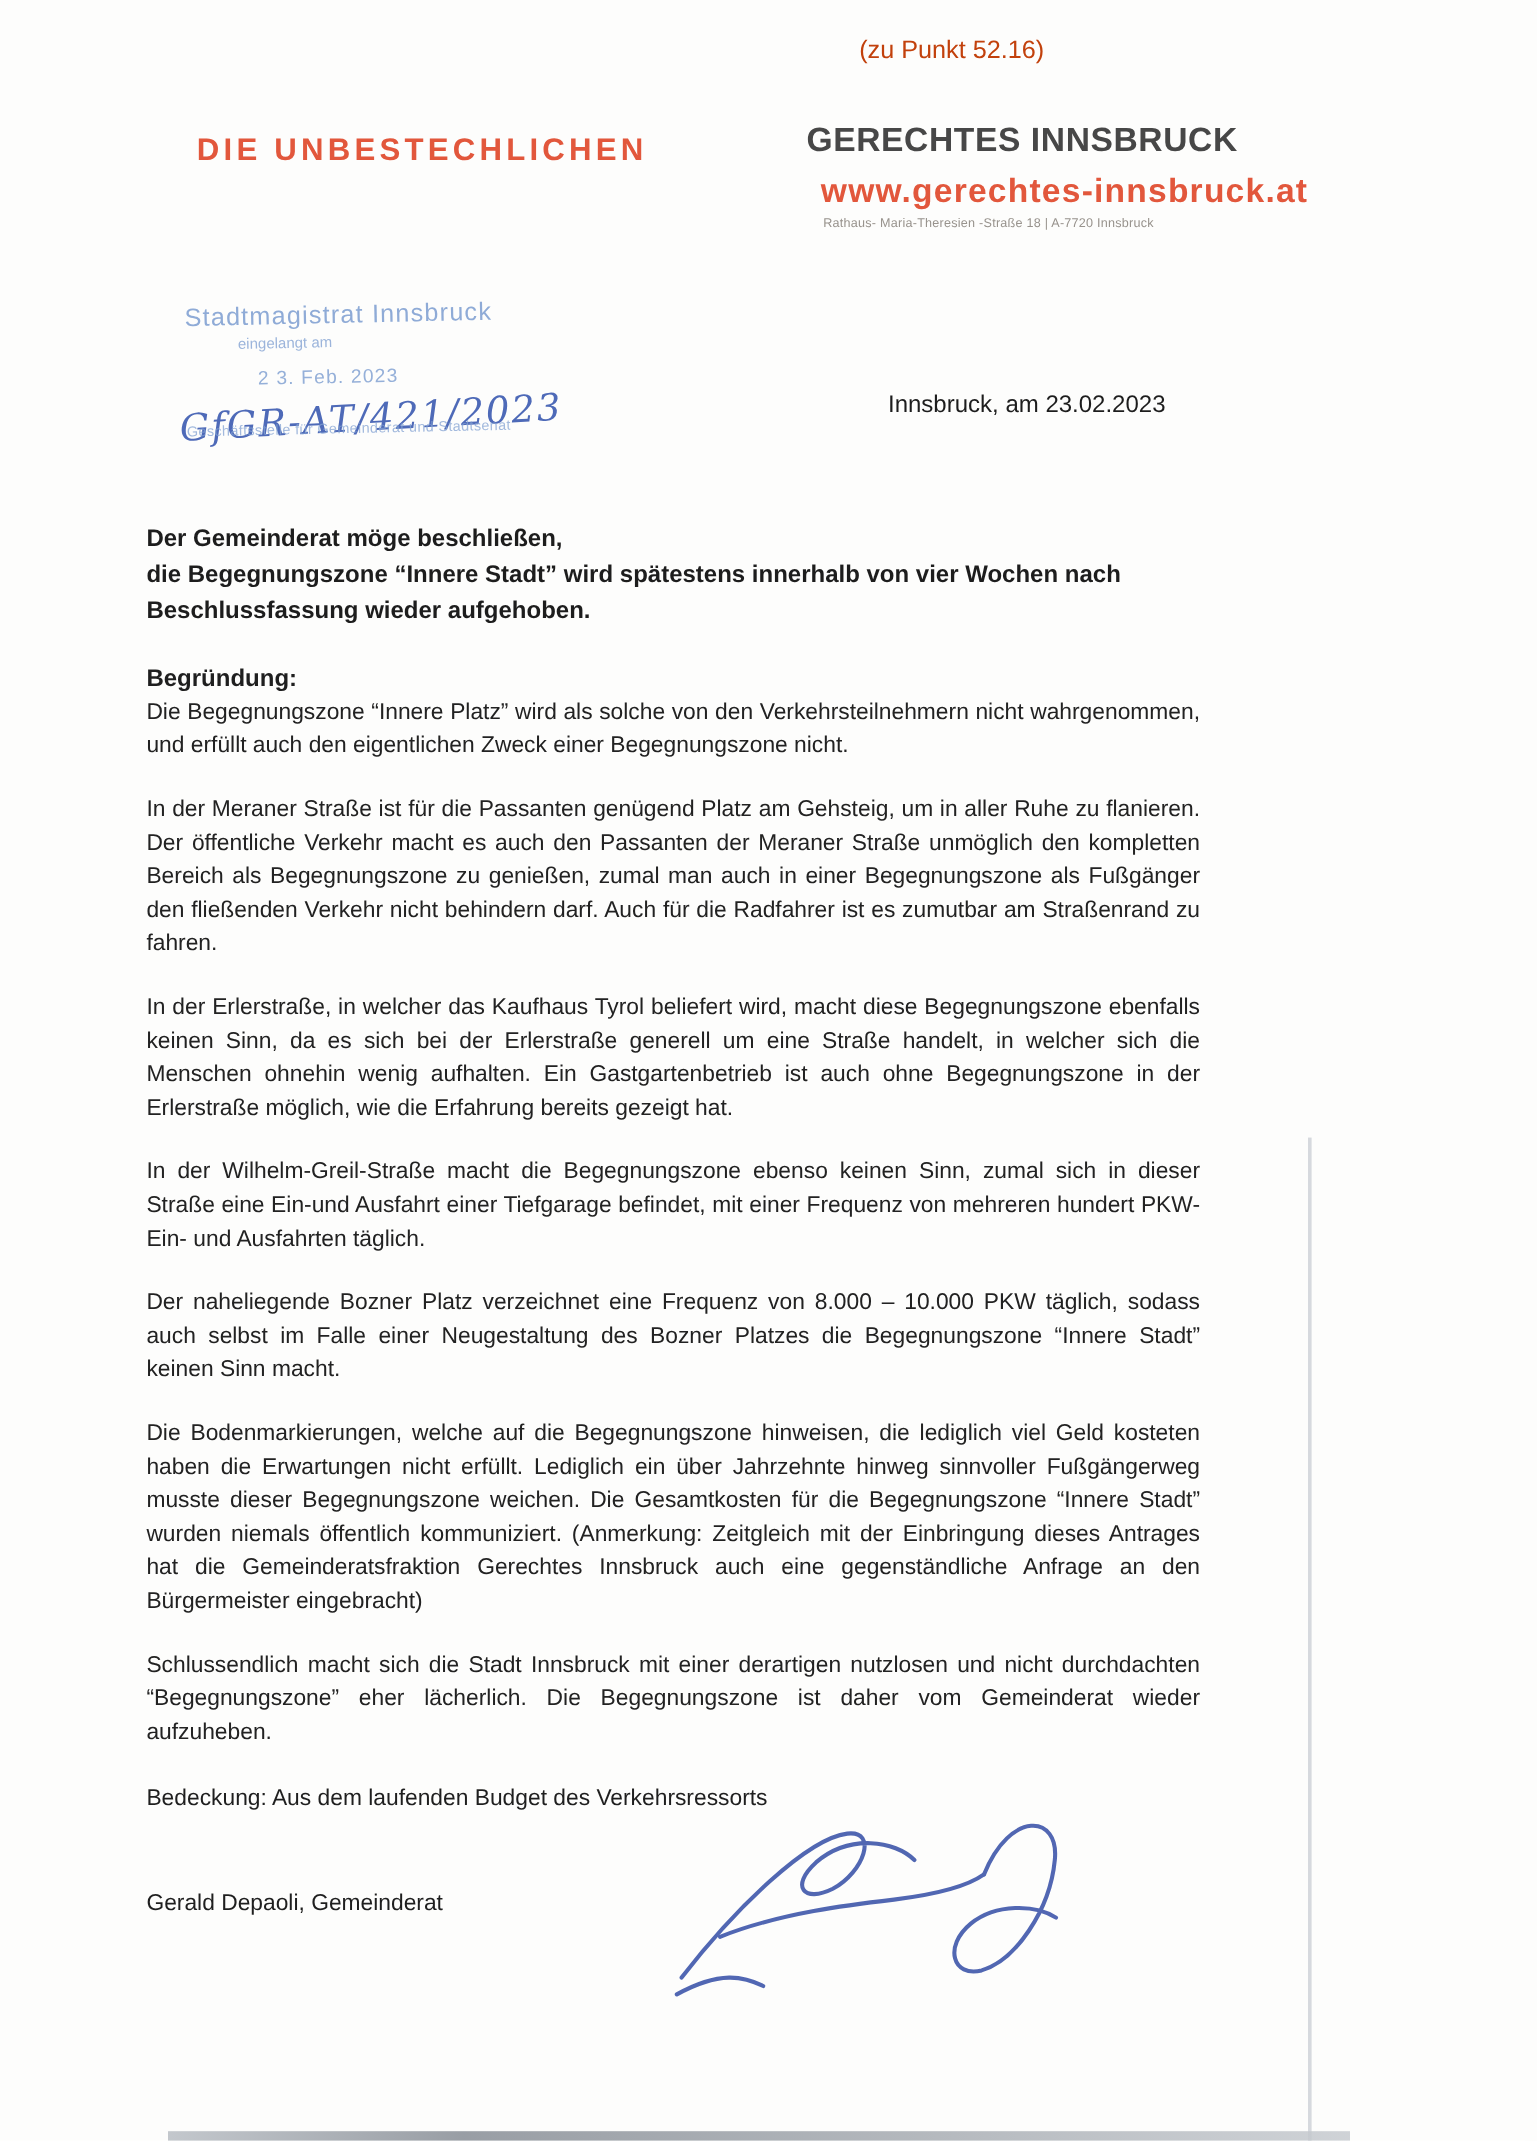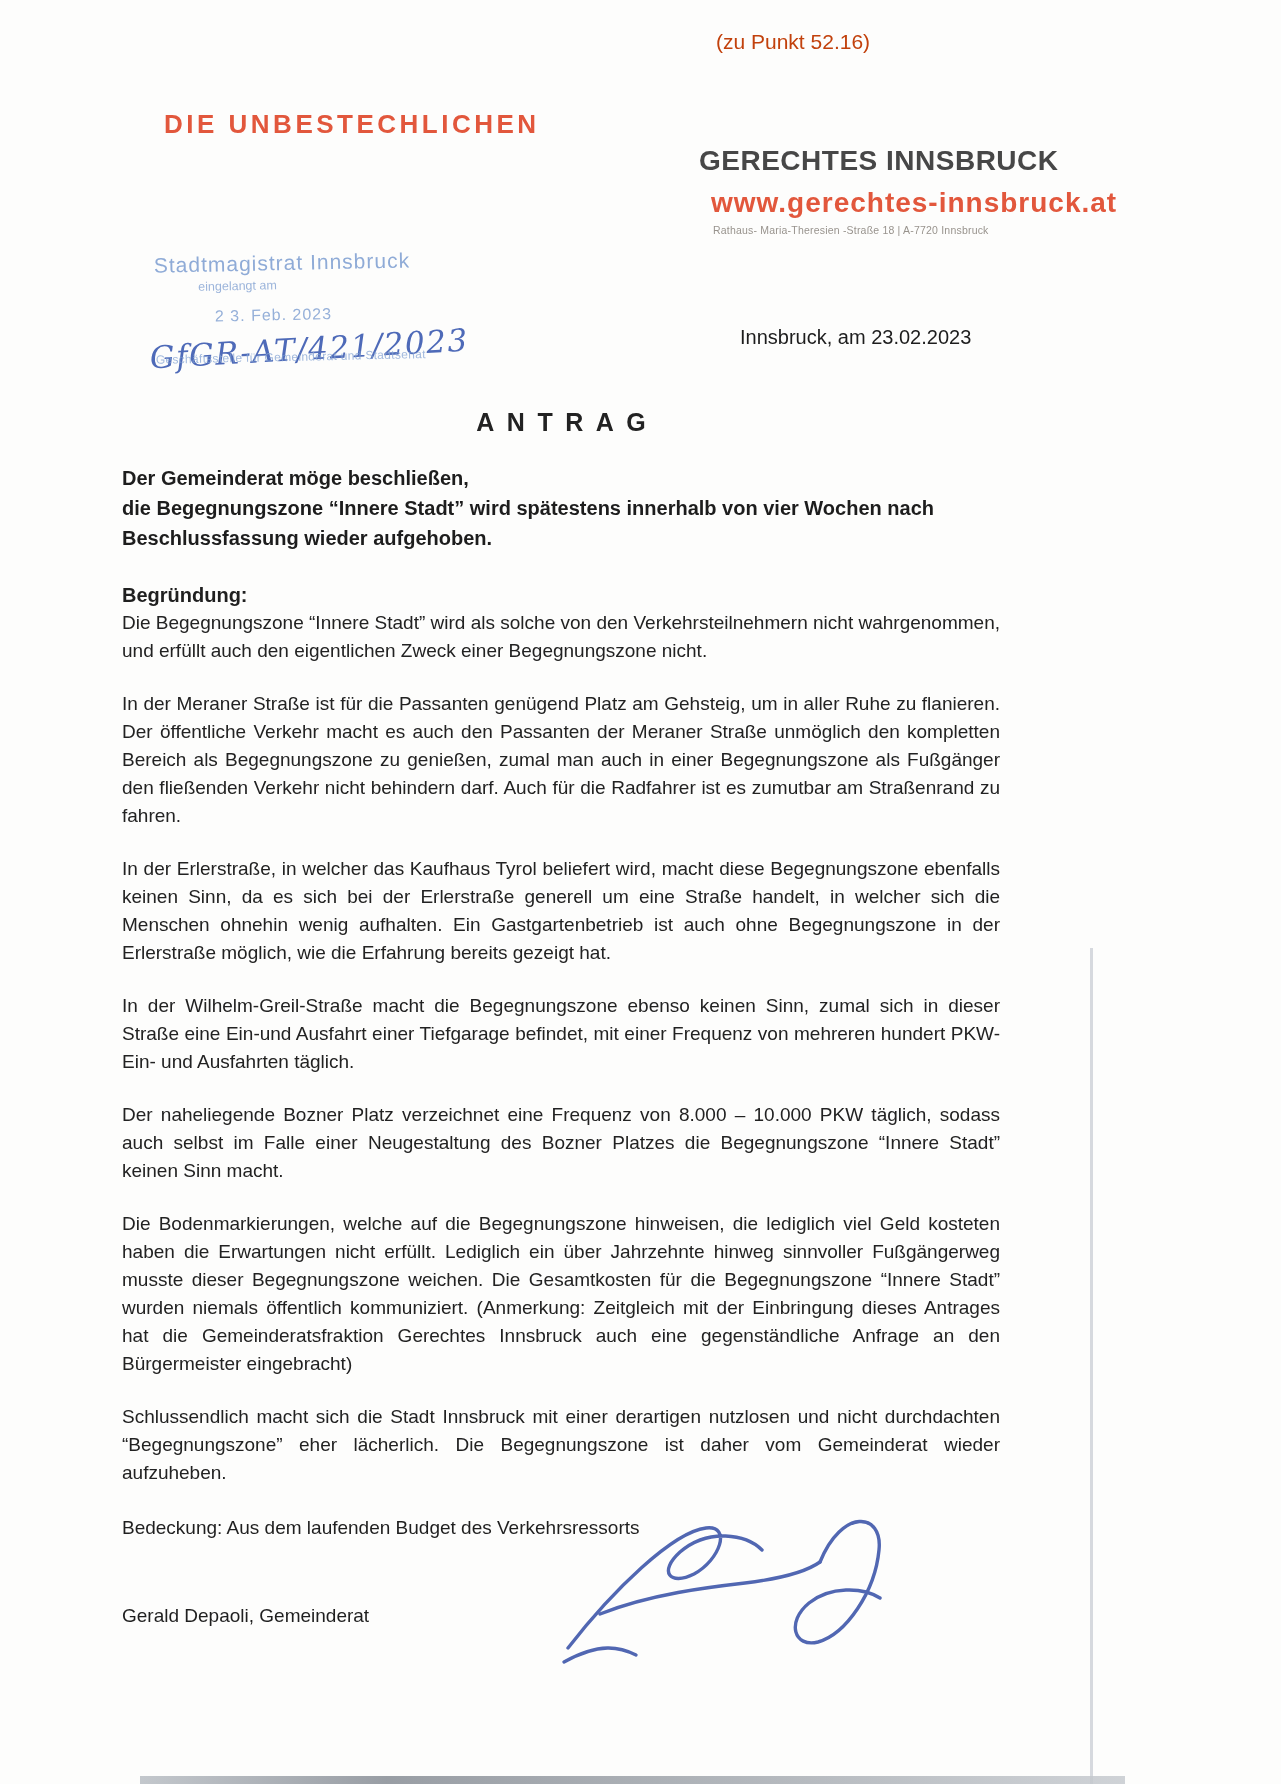--- a/index.html
+++ b/index.html
@@ -11,21 +11,21 @@
   .page { position:absolute; inset:0; background:#fdfdfc; }
 
   
   .ref-note { position:absolute; left:716px; top:30px; font-size:21px; color:#c2410c; }
 
   
   .lh-left  { position:absolute; left:150px; top:100px; }
   .lh-left .l1 { font-size:28px; font-weight:bold; color:#525252; letter-spacing:.5px; }
   .lh-left .l2 { font-size:26px; font-weight:bold; color:#e2573c; letter-spacing:3.5px; margin-top:9px; padding-left:14px; }
 
-  .lh-right { position:absolute; left:699px; top:101px;margin-top:44px; }
+  .lh-right { position:absolute; left:672px; top:101px; }
   .lh-right .r1 { font-size:28px; font-weight:bold; color:#474747; letter-spacing:.5px; }
   .lh-right .r2 { font-size:28px; font-weight:bold; color:#e2573c; letter-spacing:1px; margin-top:10px; padding-left:12px; }
   .lh-right .r3 { font-size:10.5px; color:#98938d; margin-top:5px; padding-left:14px; letter-spacing:.2px; }
 
   .logo { position:absolute; left:503px; top:83px; width:142px; height:152px; }
   .logo svg { position:absolute; inset:0; }
   .logo .lt1 { position:absolute; left:10px; top:62px; font-size:15px; font-weight:bold;
                color:#f2a67e; letter-spacing:1.5px; text-shadow:0 1px 2px rgba(40,5,0,.6); }
   .logo .lt2 { position:absolute; left:20px; top:86px; font-size:12px; font-weight:bold;
                color:#d9cfc2; letter-spacing:2px; opacity:.85; }
@@ -86,30 +86,29 @@
     <div class="s1">Stadtmagistrat Innsbruck</div>
     <div class="s2">eingelangt am</div>
     <div class="s3">2 3. Feb. 2023</div>
     <div class="hand">GfGR-AT/421/2023</div>
     <div class="s4">Geschäftsstelle für Gemeinderat und Stadtsenat</div>
   </div>
 
   <div class="place-date">Innsbruck, am 23.02.2023</div>
 
   <div class="content">
-    <h1 class="title">ANTRAG</h1>
 
     <div class="motion">
       <div>Der Gemeinderat möge beschließen,</div>
       <div>die Begegnungszone “Innere Stadt” wird spätestens innerhalb von vier Wochen nach</div>
       <div>Beschlussfassung wieder aufgehoben.</div>
     </div>
 
     <div class="b-head">Begründung:</div>
-    <p class="first">Die Begegnungszone “Innere Stadt” wird als solche von den Verkehrsteilnehmern nicht wahrgenommen, und erfüllt auch den eigentlichen Zweck einer Begegnungszone nicht.</p>
+    <p class="first">Die Begegnungszone “Innere Platz” wird als solche von den Verkehrsteilnehmern nicht wahrgenommen, und erfüllt auch den eigentlichen Zweck einer Begegnungszone nicht.</p>
     <p>In der Meraner Straße ist für die Passanten genügend Platz am Gehsteig, um in aller Ruhe zu flanieren. Der öffentliche Verkehr macht es auch den Passanten der Meraner Straße unmöglich den kompletten Bereich als Begegnungszone zu genießen, zumal man auch in einer Begegnungszone als Fußgänger den fließenden Verkehr nicht behindern darf. Auch für die Radfahrer ist es zumutbar am Straßenrand zu fahren.</p>
     <p>In der Erlerstraße, in welcher das Kaufhaus Tyrol beliefert wird, macht diese Begegnungszone ebenfalls keinen Sinn, da es sich bei der Erlerstraße generell um eine Straße handelt, in welcher sich die Menschen ohnehin wenig aufhalten. Ein Gastgartenbetrieb ist auch ohne Begegnungszone in der Erlerstraße möglich, wie die Erfahrung bereits gezeigt hat.</p>
     <p>In der Wilhelm-Greil-Straße macht die Begegnungszone ebenso keinen Sinn, zumal sich in dieser Straße eine Ein-und Ausfahrt einer Tiefgarage befindet, mit einer Frequenz von mehreren hundert PKW-Ein- und Ausfahrten täglich.</p>
     <p>Der naheliegende Bozner Platz verzeichnet eine Frequenz von 8.000 – 10.000 PKW täglich, sodass auch selbst im Falle einer Neugestaltung des Bozner Platzes die Begegnungszone “Innere Stadt” keinen Sinn macht.</p>
     <p>Die Bodenmarkierungen, welche auf die Begegnungszone hinweisen, die lediglich viel Geld kosteten haben die Erwartungen nicht erfüllt. Lediglich ein über Jahrzehnte hinweg sinnvoller Fußgängerweg musste dieser Begegnungszone weichen. Die Gesamtkosten für die Begegnungszone “Innere Stadt” wurden niemals öffentlich kommuniziert. (Anmerkung: Zeitgleich mit der Einbringung dieses Antrages hat die Gemeinderatsfraktion Gerechtes Innsbruck auch eine gegenständliche Anfrage an den Bürgermeister eingebracht)</p>
     <p>Schlussendlich macht sich die Stadt Innsbruck mit einer derartigen nutzlosen und nicht durchdachten “Begegnungszone” eher lächerlich. Die Begegnungszone ist daher vom Gemeinderat wieder aufzuheben.</p>
 
     <div class="funding">Bedeckung: Aus dem laufenden Budget des Verkehrsressorts</div>
     <div class="signatory">Gerald Depaoli, Gemeinderat</div>
   </div>

